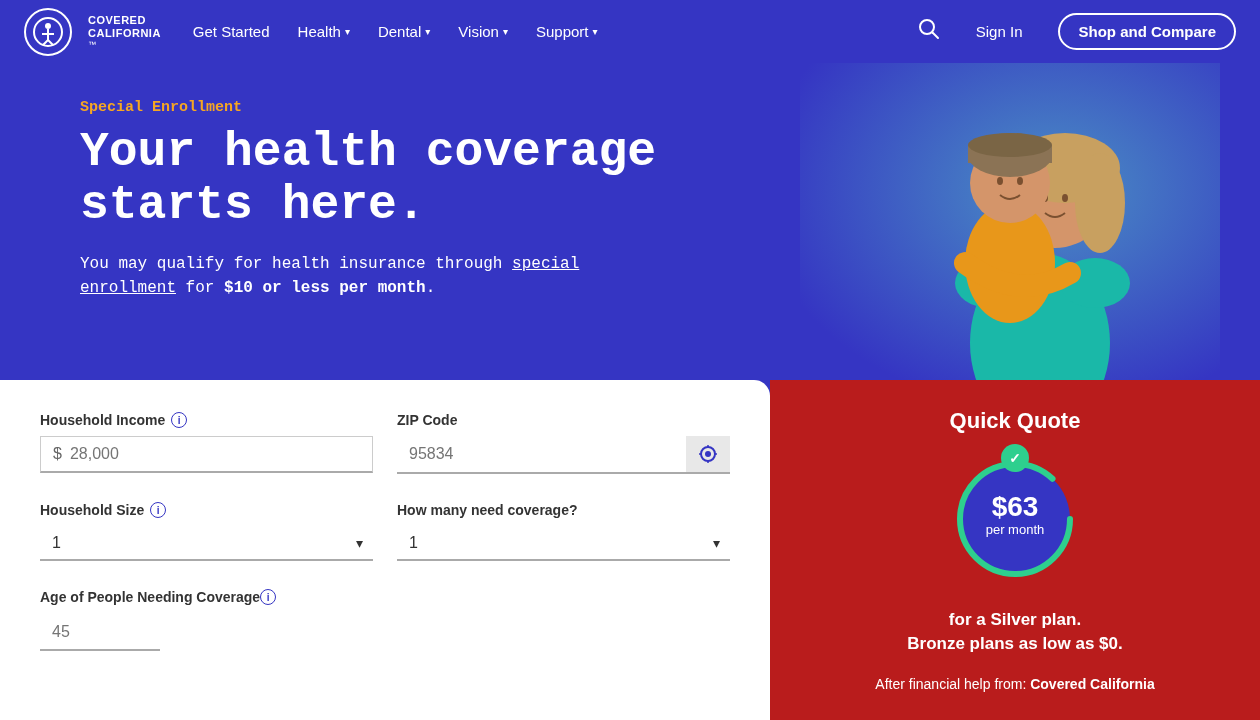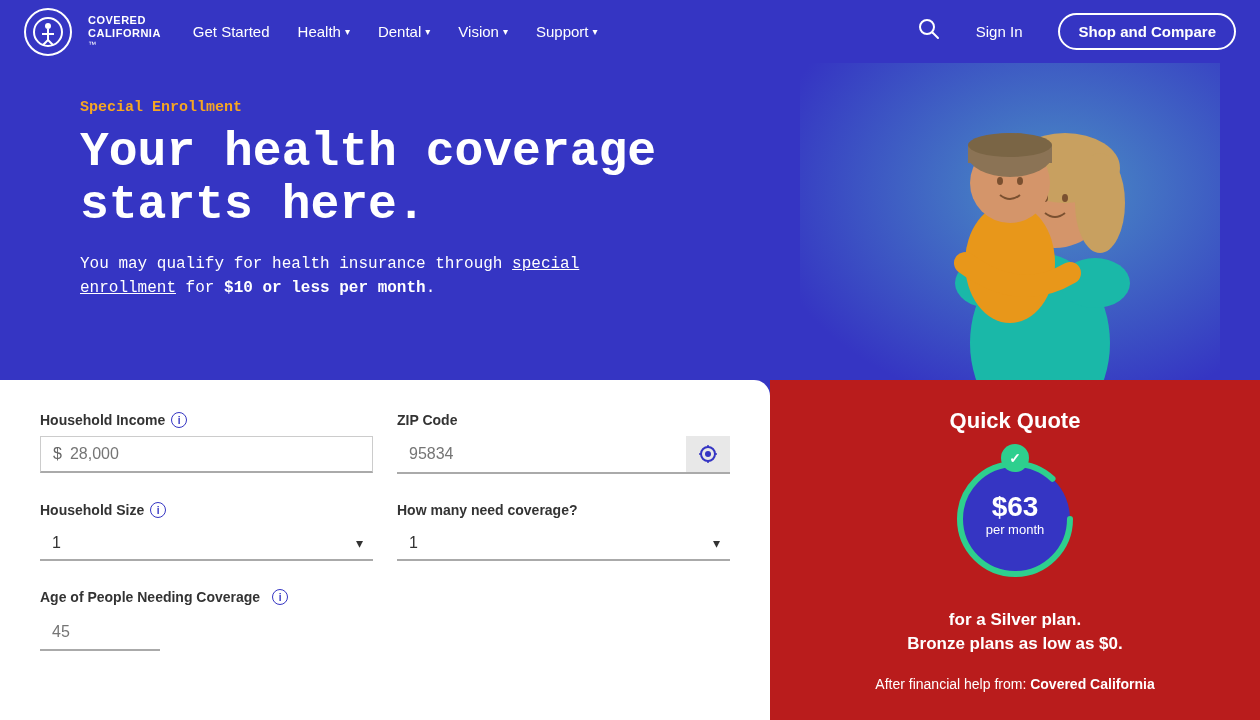--- a/index.html
+++ b/index.html
@@ -248,21 +248,21 @@
       right: 10px;
       top: 50%;
       transform: translateY(-50%);
       pointer-events: none;
       color: #333;
       font-size: 14px;
     }
     .form-bottom-label {
       display: flex;
       align-items: flex-end;
-      gap: 12px;
+      gap: 0;
       font-size: 14px;
       font-weight: 600;
       color: #333;
       margin-bottom: 10px;
     }
     .age-input {
       border: none;
       border-bottom: 2px solid #aaa;
       outline: none;
       font-size: 16px;

